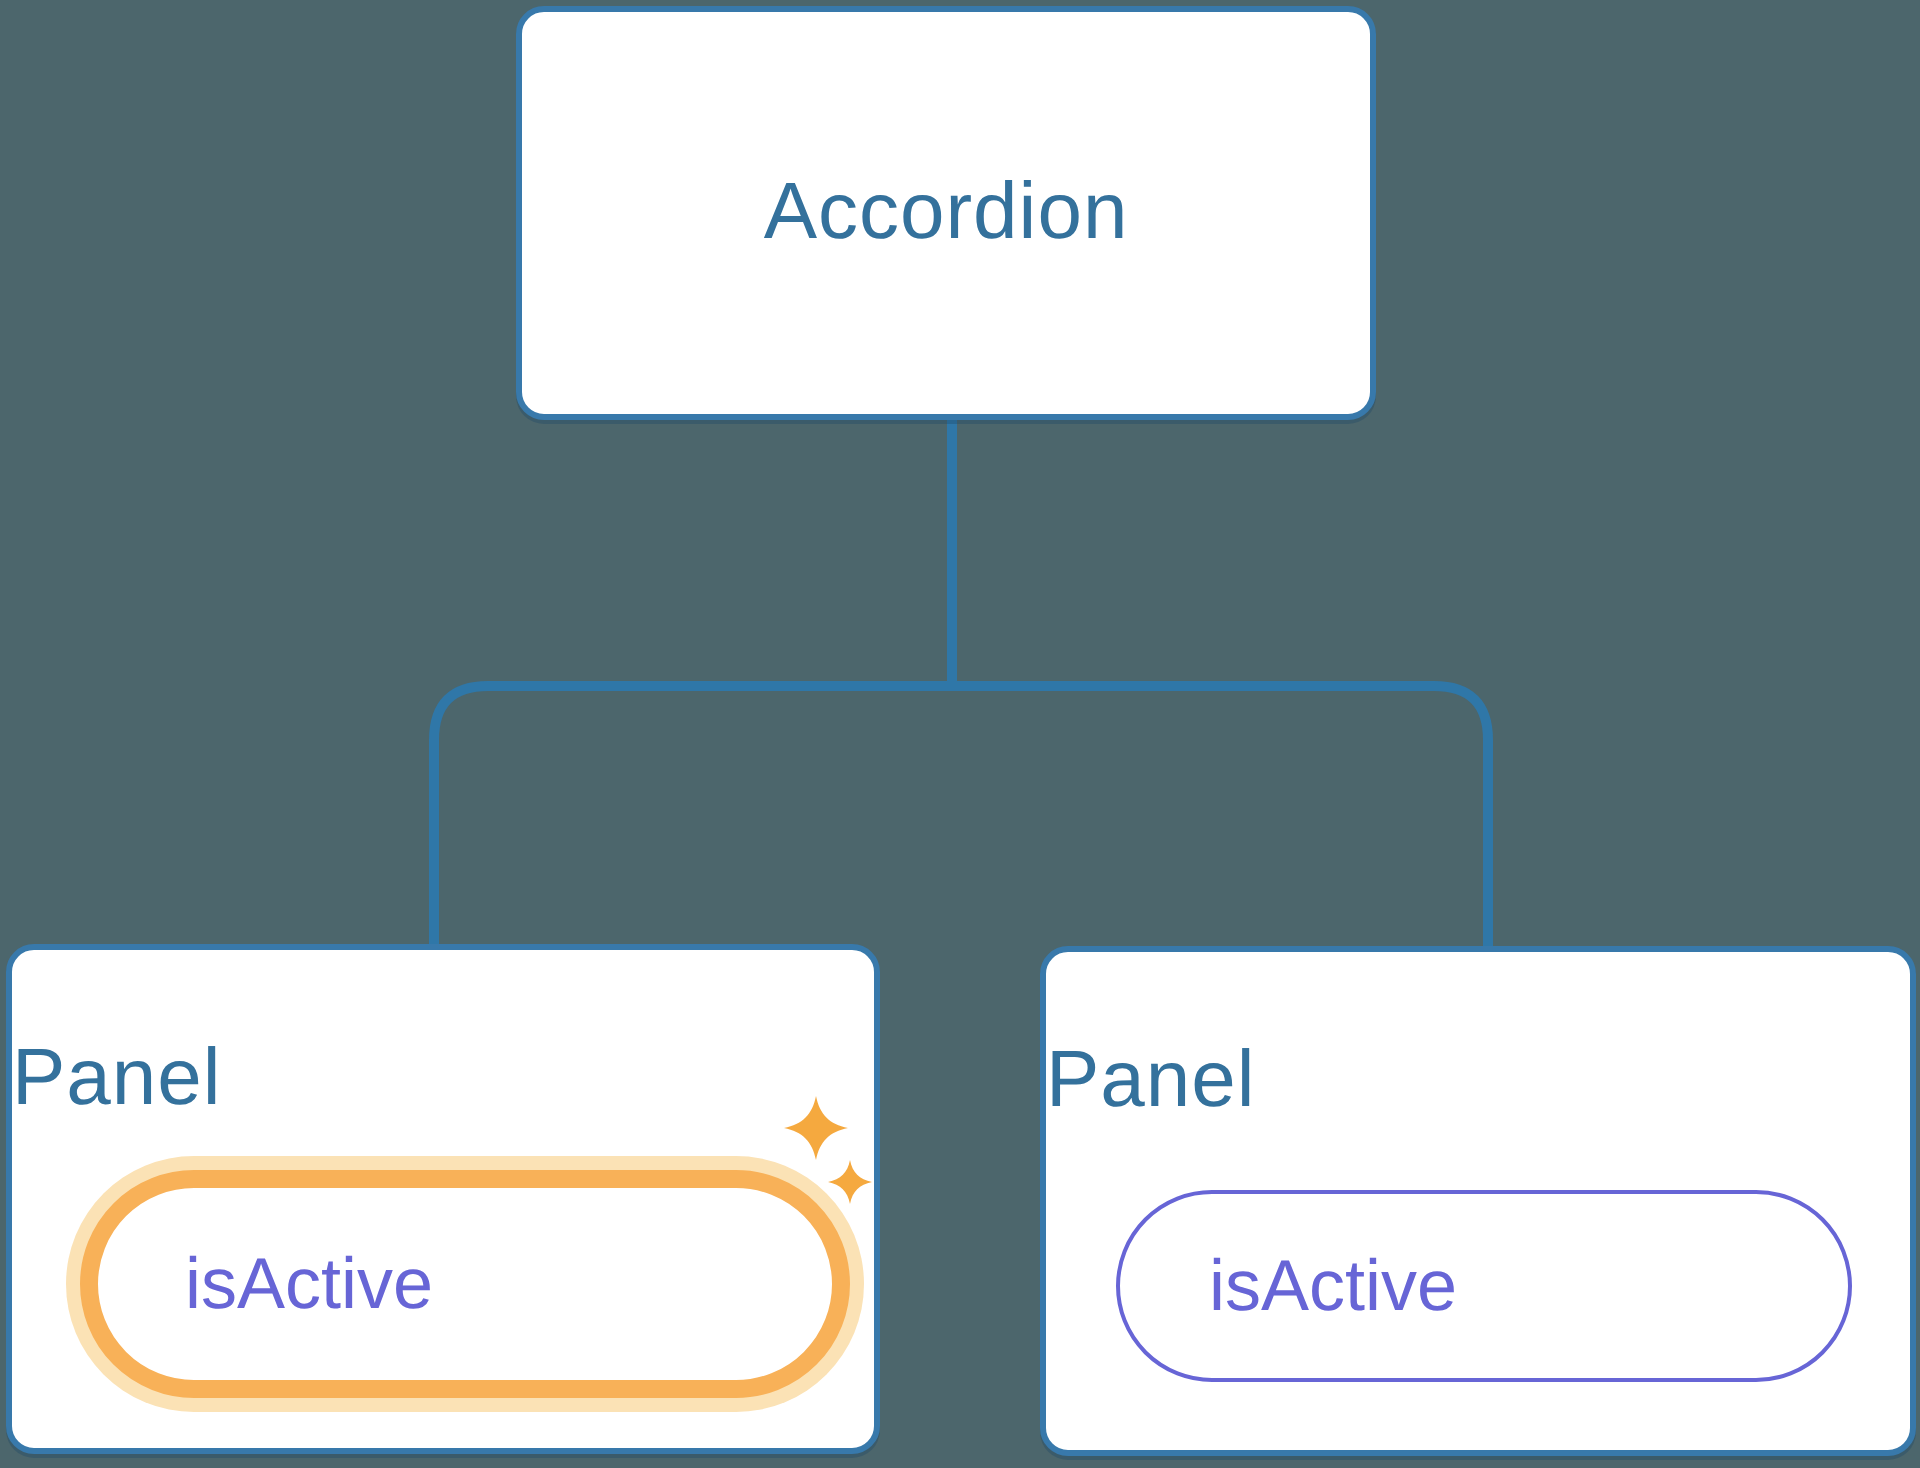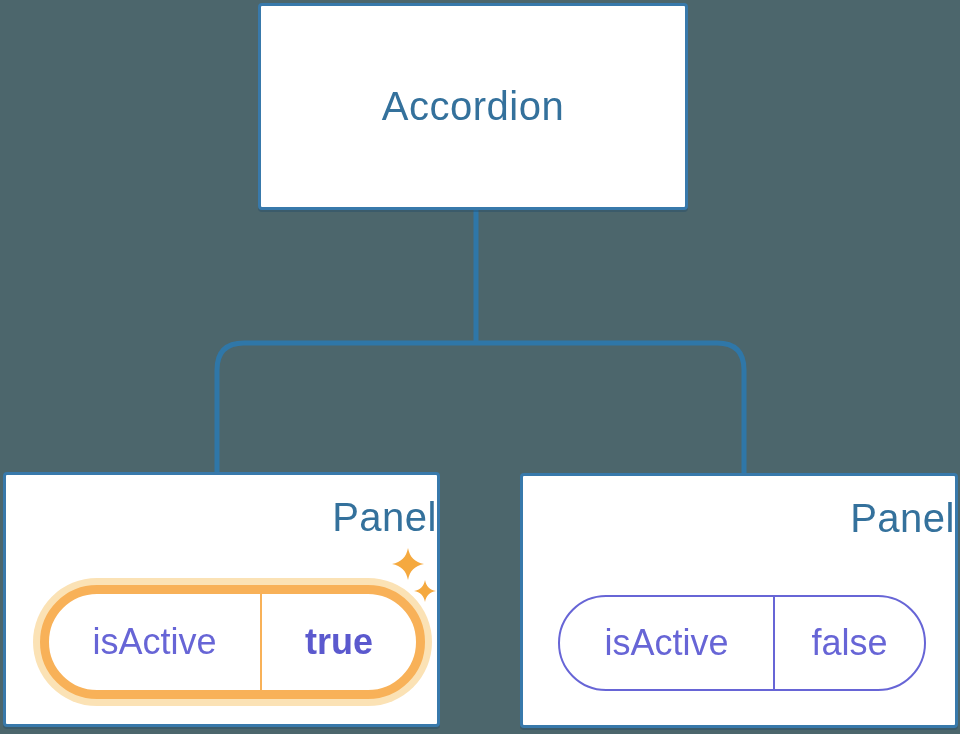--- a/index.html
+++ b/index.html
@@ -30,39 +30,39 @@
   }
   .connector-svg path {
     stroke: var(--connector);
     stroke-width: 5;
     fill: none;
   }
   .node {
     position: absolute;
     background: var(--box-fill);
     border: 3px solid var(--box-border);
-    border-radius: 4px;
+    border-radius: 14px;
     box-shadow: 0 2px 0 0 rgba(30, 72, 102, 0.35);
   }
   .node-root {
     left: 258px; top: 3px;
     width: 430px; height: 207px;
     display: flex; align-items: center; justify-content: center;
   }
   .node-title {
     font-size: 40px;
     font-weight: 500;
     color: var(--title-text);
     letter-spacing: 0.5px;
   }
   .node-panel-left  { left: 3px;   top: 472px; width: 437px; height: 255px; }
   .node-panel-right { left: 520px; top: 473px; width: 438px; height: 255px; }
   .panel-title {
-    margin-top: 20px;
-    text-align: right;
+    margin-top: 42px;
+    text-align: left;
   }
   .pill {
     position: absolute;
     display: flex;
     align-items: stretch;
     border-radius: 999px;
     background: var(--box-fill);
     overflow: hidden;
   }
   .pill-cell {
@@ -109,35 +109,33 @@
 
 <div class="node node-root">
   <div class="node-title">Accordion</div>
 </div>
 
 <div class="node node-panel-left">
   <div class="node-title panel-title">Panel</div>
 
   <div class="pill pill-gold">
     <div class="pill-cell cell-name">isActive</div>
-    <div class="pill-cell cell-value">true</div>
   </div>
 
   <div class="sparkle sparkle-large">
     <svg viewBox="0 0 32 32" xmlns="http://www.w3.org/2000/svg">
       <path d="M16 0 C17.8 9.2 22.8 14.2 32 16 C22.8 17.8 17.8 22.8 16 32 C14.2 22.8 9.2 17.8 0 16 C9.2 14.2 14.2 9.2 16 0 Z"></path>
     </svg>
   </div>
   <div class="sparkle sparkle-small">
     <svg viewBox="0 0 32 32" xmlns="http://www.w3.org/2000/svg">
       <path d="M16 0 C17.8 9.2 22.8 14.2 32 16 C22.8 17.8 17.8 22.8 16 32 C14.2 22.8 9.2 17.8 0 16 C9.2 14.2 14.2 9.2 16 0 Z"></path>
     </svg>
   </div>
 </div>
 
 <div class="node node-panel-right">
   <div class="node-title panel-title">Panel</div>
 
   <div class="pill pill-purple">
     <div class="pill-cell cell-name">isActive</div>
-    <div class="pill-cell cell-value">false</div>
   </div>
 </div>
 
 </body></html>

